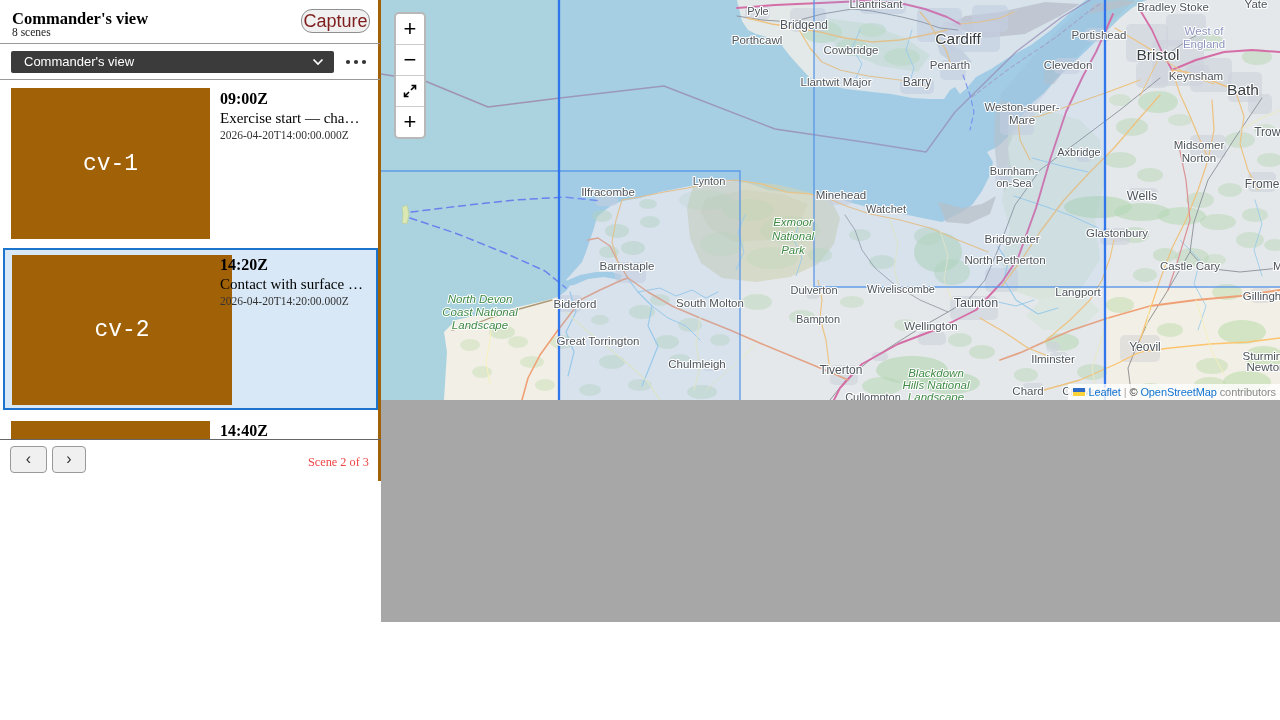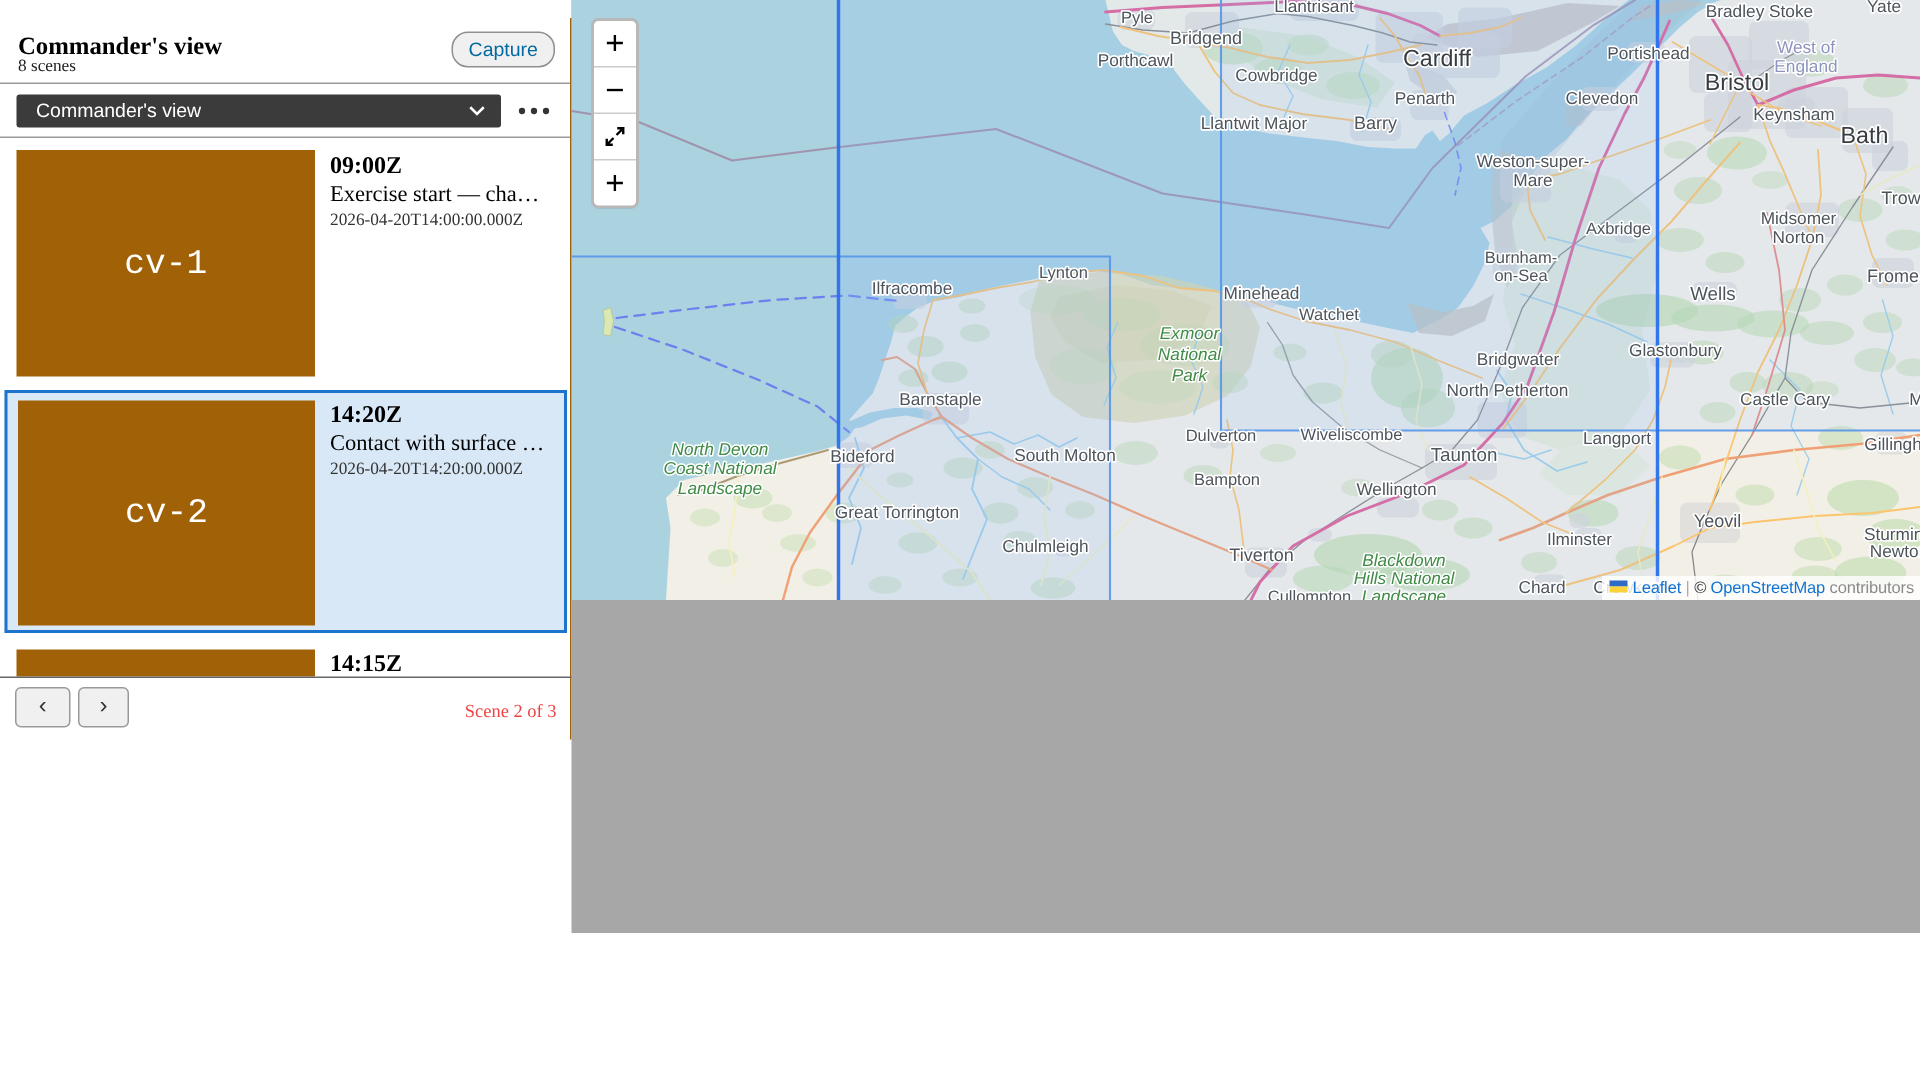--- a/index.html
+++ b/index.html
@@ -1,21 +1,21 @@
 <!DOCTYPE html>
 <html><head>
 <meta charset="utf-8">
 <style>
   html,body{margin:0;padding:0;background:#ffffff;width:1280px;height:720px;overflow:hidden;}
   body{font-family:"Liberation Serif", serif;}
   #app{position:relative;width:1280px;height:481px;background:#fff;}
-  #side{position:absolute;left:0;top:12px;width:381px;height:481px;background:#fff;border-right:1px solid #a16207;box-sizing:border-box;}
+  #side{position:absolute;left:0;top:0;width:381px;height:481px;background:#fff;border-right:3px solid #a16207;box-sizing:border-box;}
   .hdr-title{position:absolute;left:12px;top:9px;font-size:16.5px;font-weight:bold;color:#000;}
   .hdr-sub{position:absolute;left:12px;top:26px;font-size:11.5px;color:#222;}
-  #capture{position:absolute;left:301px;top:9px;width:69px;height:24px;background:#f0f0f0;border:1px solid #8f8f8f;border-radius:11px;font-family:"Liberation Sans",sans-serif;font-size:13px;color:#0369a1;text-align:center;line-height:22px;box-sizing:border-box;}
+  #capture{position:absolute;left:301px;top:9px;width:69px;height:24px;background:#f0f0f0;border:1px solid #8f8f8f;border-radius:11px;font-family:"Liberation Sans",sans-serif;font-size:18px;color:#7f1d1d;text-align:center;line-height:22px;box-sizing:border-box;}
   .div1{position:absolute;left:0;top:43px;width:380px;height:0;border-top:1px solid #999;}
   #selbox{position:absolute;left:11px;top:51px;width:323px;height:22px;background:#3b3b3b;color:#fff;font-family:"Liberation Sans",sans-serif;font-size:13px;line-height:22px;padding-left:13px;box-sizing:border-box;border-radius:2px;}
   #selbox svg{position:absolute;right:10px;top:7px;}
   #dots{position:absolute;left:345px;top:59px;width:22px;height:6px;}
   #dots svg{display:block;}
   .div2{position:absolute;left:0;top:79px;width:380px;height:0;border-top:1px solid #999;}
   .thumb{position:absolute;background:#a16207;color:#fff;font-family:"Liberation Mono",monospace;font-size:23px;display:flex;align-items:center;justify-content:center;}
   .t-time{position:absolute;left:220px;font-size:16px;font-weight:bold;color:#000;}
   .t-desc{position:absolute;left:220px;width:145px;font-size:15px;color:#000;white-space:nowrap;overflow:hidden;text-overflow:ellipsis;}
   .t-ts{position:absolute;left:220px;font-size:11.5px;color:#333;}
@@ -353,26 +353,26 @@
         </svg>
       </div>
     <div class="div2"></div>
 
     <div class="thumb" style="left:11px;top:88px;width:199px;height:151px;">cv-1</div>
     <div class="t-time" style="top:90px;">09:00Z</div>
     <div class="t-desc" style="top:110px;">Exercise start — channel state green</div>
     <div class="t-ts" style="top:129px;">2026-04-20T14:00:00.000Z</div>
 
     <div id="card2"></div>
-    <div class="thumb" style="left:12px;top:255px;width:198px;height:150px;">cv-2</div>
+    <div class="thumb" style="left:12px;top:255px;width:220px;height:150px;">cv-2</div>
     <div class="t-time" style="top:256px;">14:20Z</div>
     <div class="t-desc" style="top:276px;">Contact with surface group</div>
     <div class="t-ts" style="top:295px;">2026-04-20T14:20:00.000Z</div>
 
     <div class="thumb" style="left:11px;top:421px;width:199px;height:18px;font-size:0;">cv-3</div>
-    <div class="t-time" style="top:422px;">14:15Z</div>
+    <div class="t-time" style="top:422px;">14:40Z</div>
 
     <div class="div3"></div>
     <div class="navbtn" style="left:10px;width:37px;">‹</div>
     <div class="navbtn" style="left:52px;width:34px;">›</div>
     <div id="sceneinfo">Scene 2 of 3</div>
   </div>
 </div>
 
 </body></html>

